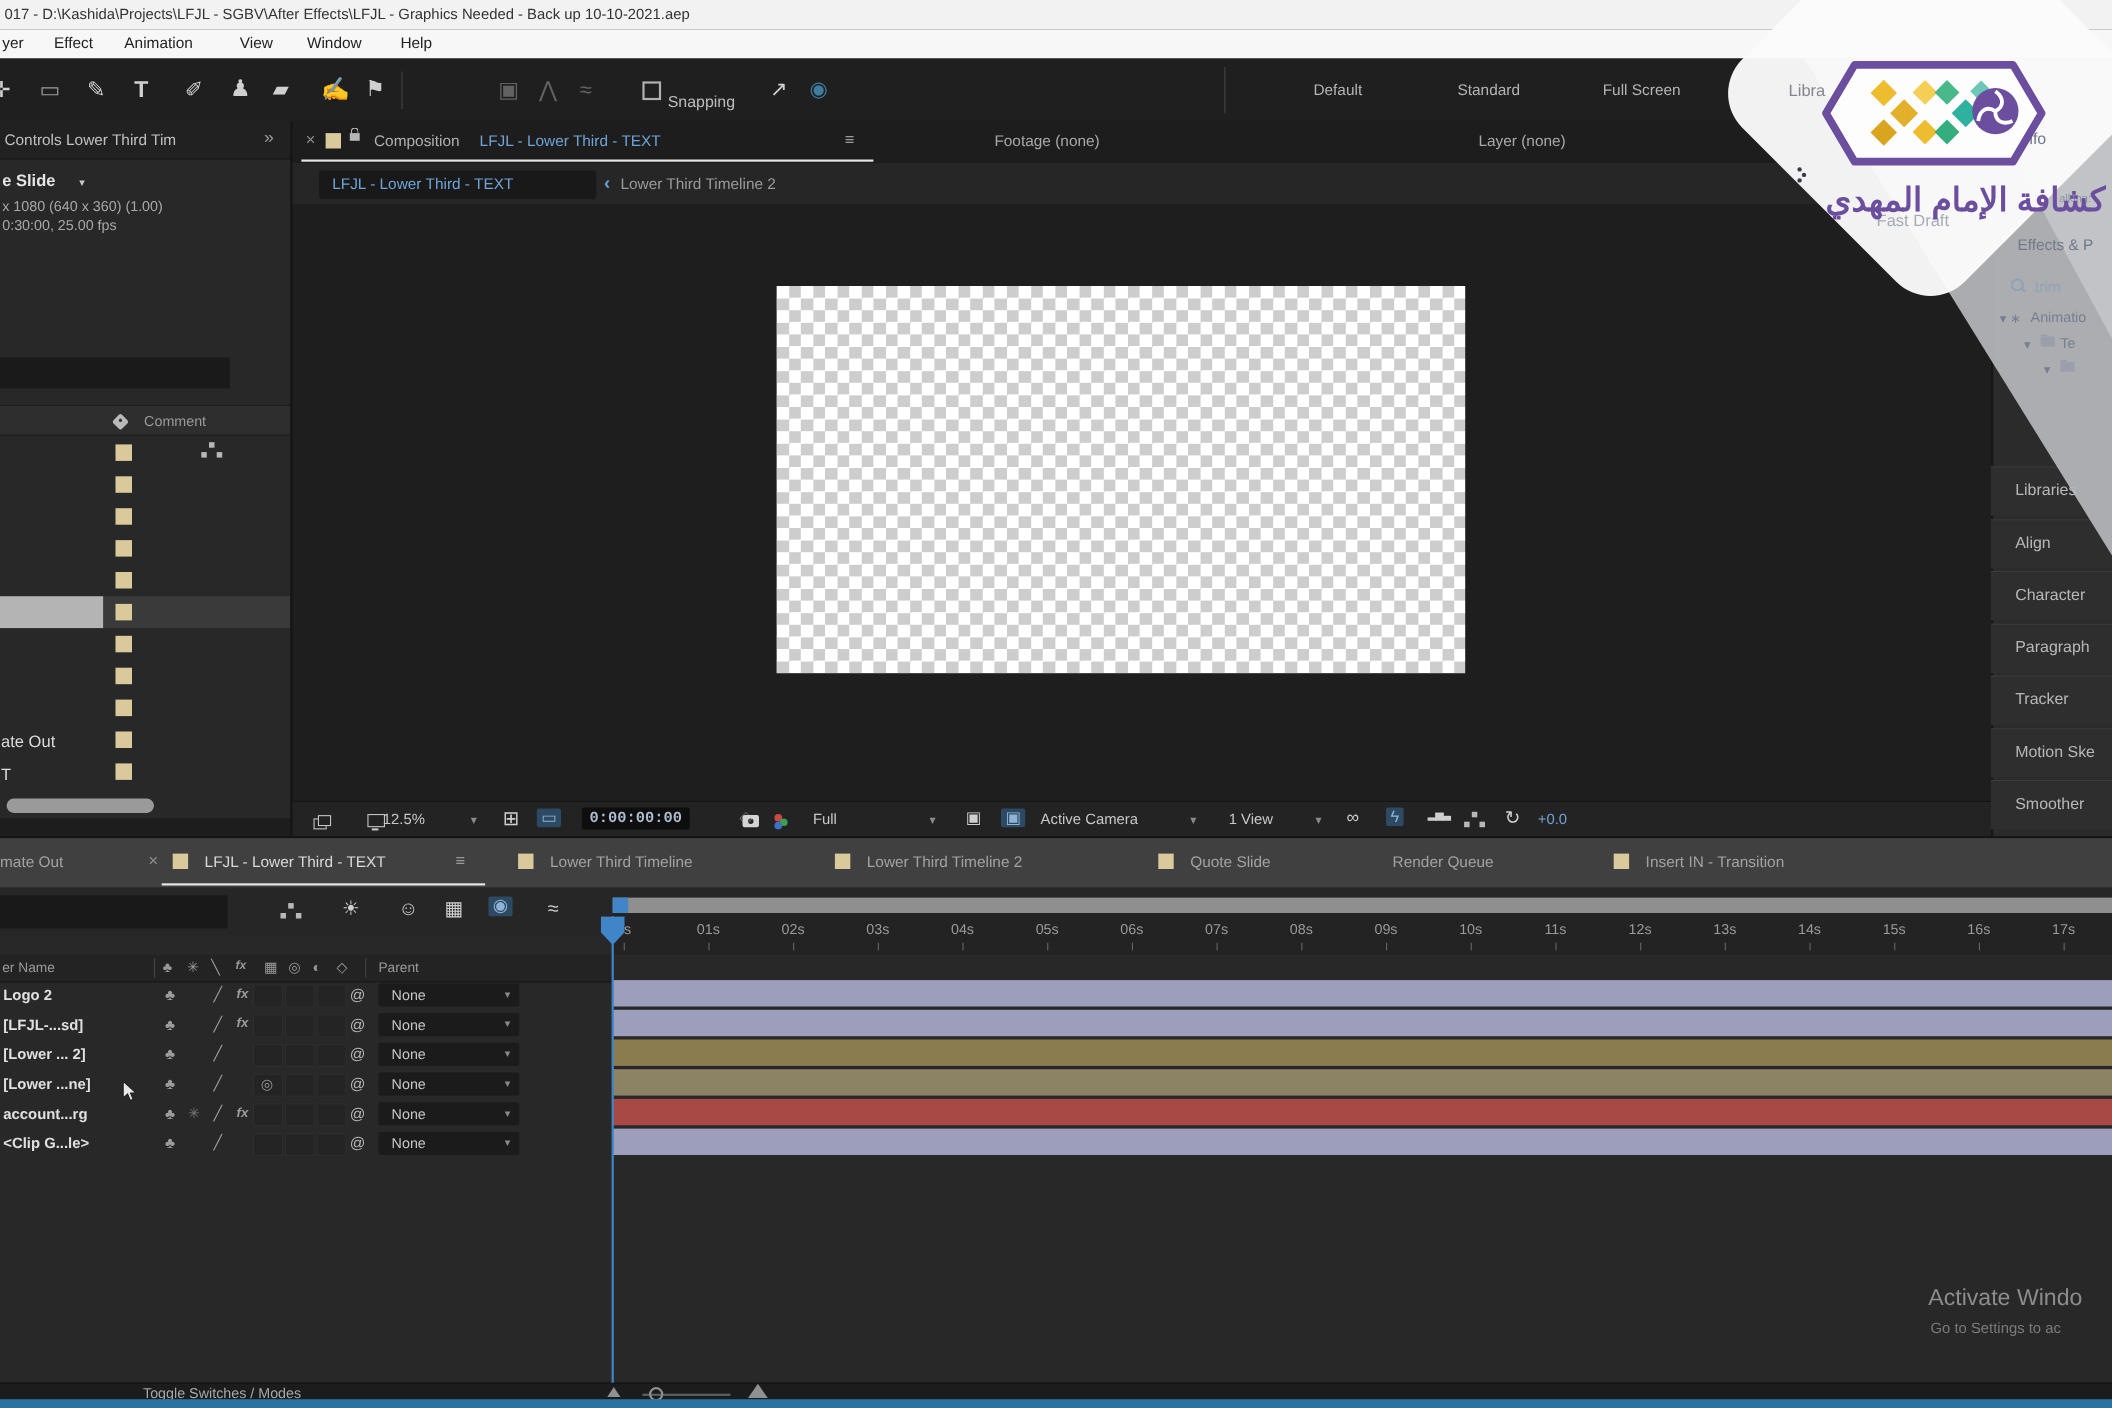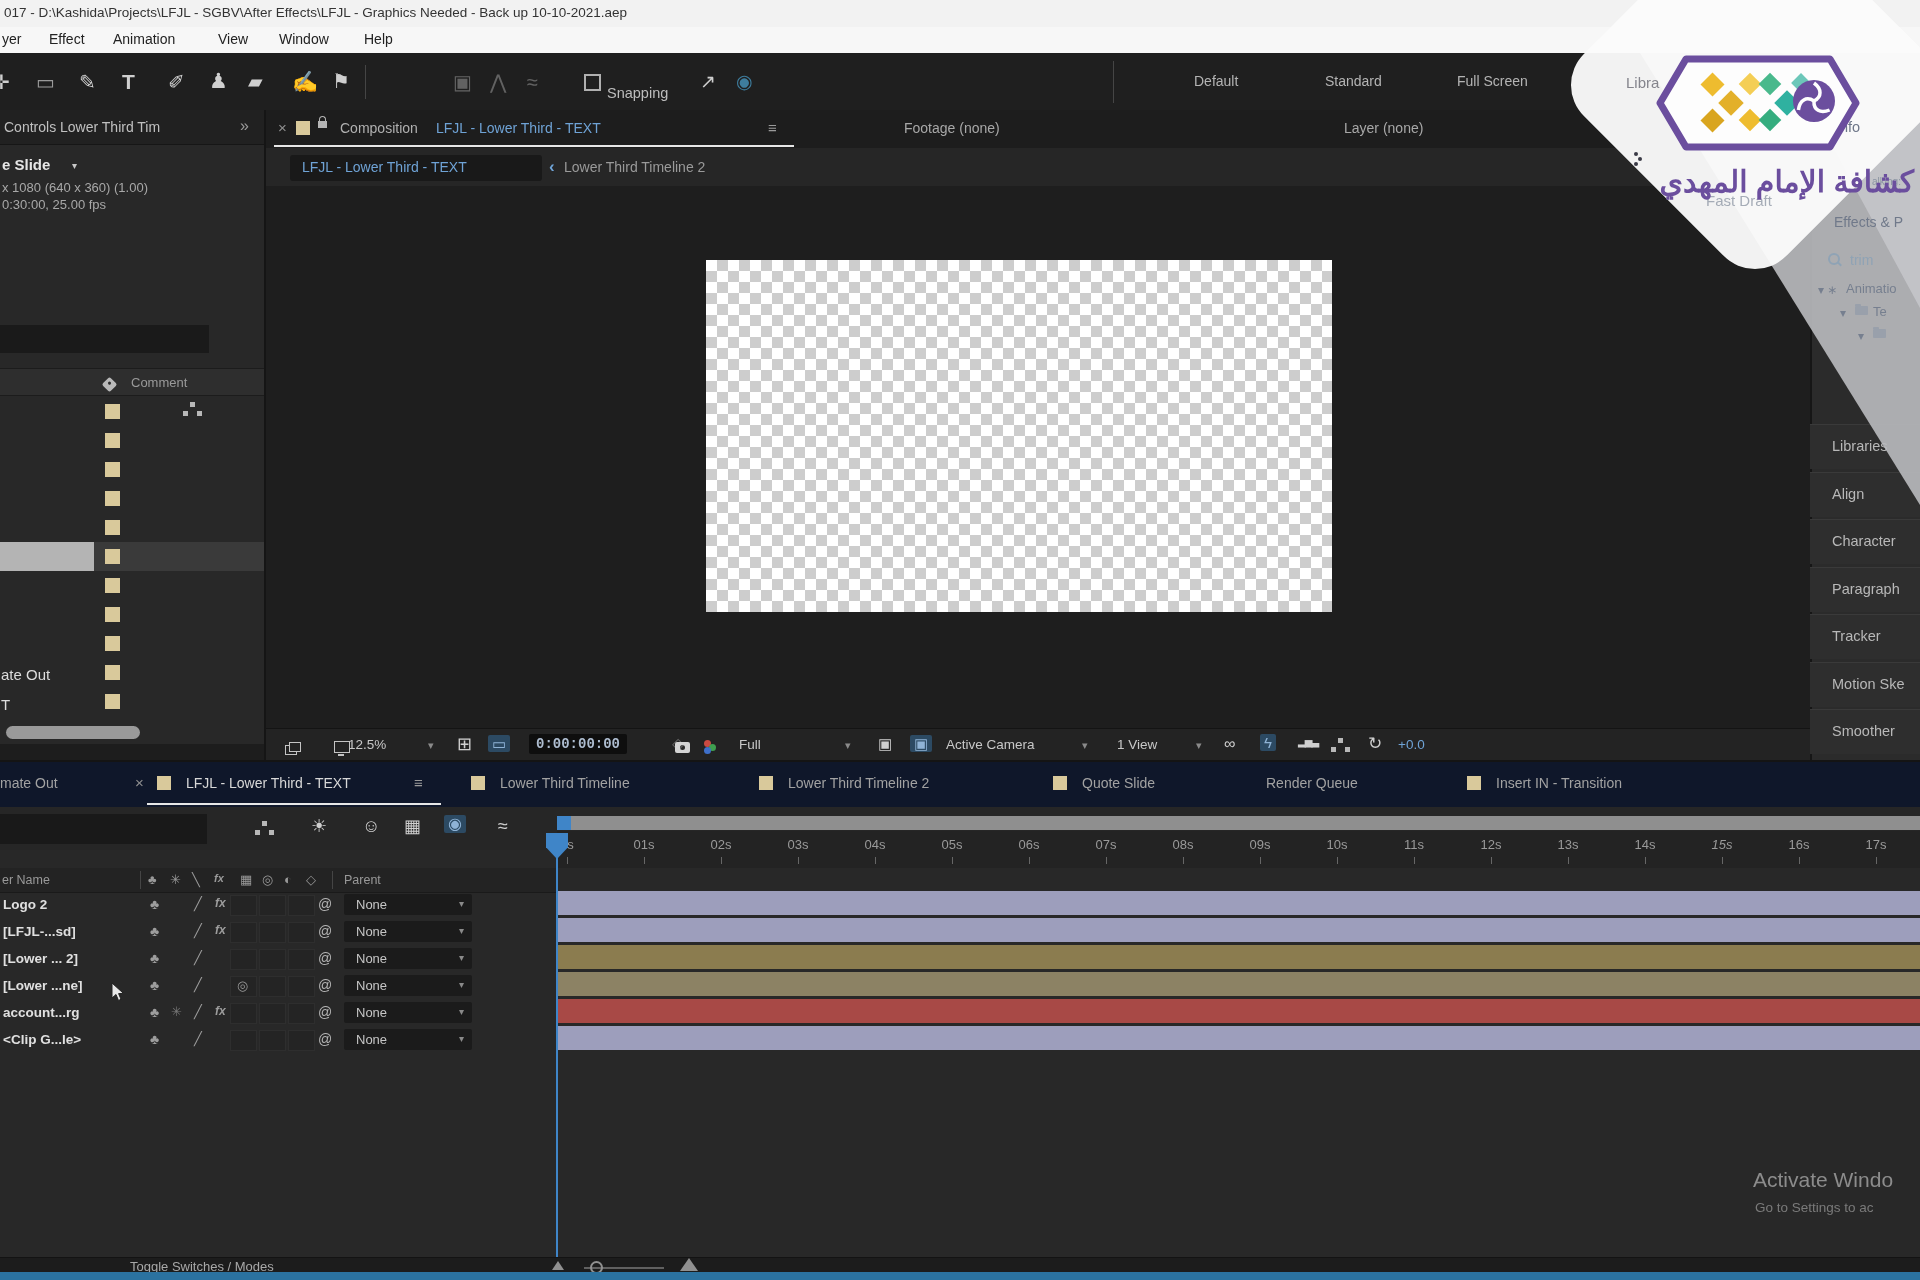--- a/index.html
+++ b/index.html
@@ -210,21 +210,21 @@
         <div class="rtab" style="top: 552px;">
           <span>Motion Ske</span>
         </div>
         <div class="rtab" style="top: 599px;">
           <span>Smoother</span>
         </div>
       </div>
   </div>
 
   <div class="abs" id="tl">
-    <div class="abs" style="left:0;top:0;width:1920px;height:45px;background:#0f172a;border-bottom:1px solid #141414;">
+    <div class="abs" style="left:0;top:0;width:1920px;height:45px;background:#404040;border-bottom:1px solid #141414;">
       <div id="tl-tabs">
           <span class="nw tabtxt" style="position:absolute;left:0px;color:#a2a2a2;">mate Out</span>
           <span style="position:absolute;left:135px;top:12px;color:#909090;font-size:15px;">×</span>
           <span class="chip" style="position:absolute;left:157px;top:14px;width:14px;height:14px;"></span>
           <span class="nw tabtxt" style="position:absolute;left:186px;color:#d8d8d8;">LFJL - Lower Third - TEXT</span>
           <span style="position:absolute;left:414px;top:12px;color:#9a9a9a;font-size:15px;">≡</span>
           <span class="chip" style="position:absolute;left:471px;top:14px;width:14px;height:14px;"></span>
           <span class="nw tabtxt" style="position:absolute;left:500px;color:#a2a2a2;">Lower Third Timeline</span>
           <span class="chip" style="position:absolute;left:759px;top:14px;width:14px;height:14px;"></span>
           <span class="nw tabtxt" style="position:absolute;left:788px;color:#a2a2a2;">Lower Third Timeline 2</span>
@@ -275,21 +275,21 @@
           <span class="tick" style="position:absolute;left:780px;">10s</span>
           <span class="tickmark" style="position:absolute;left:780px;"></span>
           <span class="tick" style="position:absolute;left:857px;">11s</span>
           <span class="tickmark" style="position:absolute;left:857px;"></span>
           <span class="tick" style="position:absolute;left:934px;">12s</span>
           <span class="tickmark" style="position:absolute;left:934px;"></span>
           <span class="tick" style="position:absolute;left:1011px;">13s</span>
           <span class="tickmark" style="position:absolute;left:1011px;"></span>
           <span class="tick" style="position:absolute;left:1088px;">14s</span>
           <span class="tickmark" style="position:absolute;left:1088px;"></span>
-          <span class="tick" style="position:absolute;left:1165px;font-style:italic;">15s</span>
+          <span class="tick" style="position:absolute;left:1165px;">15s</span>
           <span class="tickmark" style="position:absolute;left:1165px;"></span>
           <span class="tick" style="position:absolute;left:1242px;">16s</span>
           <span class="tickmark" style="position:absolute;left:1242px;"></span>
           <span class="tick" style="position:absolute;left:1319px;">17s</span>
           <span class="tickmark" style="position:absolute;left:1319px;"></span>
         </div>
     </div>
 
     <div class="abs" style="left:0;top:106px;width:557px;height:24px;background:#232323;border-bottom:1px solid #1a1a1a;">
       <span class="abs nw" style="left:2px;top:5px;color:#999;font-size:12.5px;">er Name</span>

